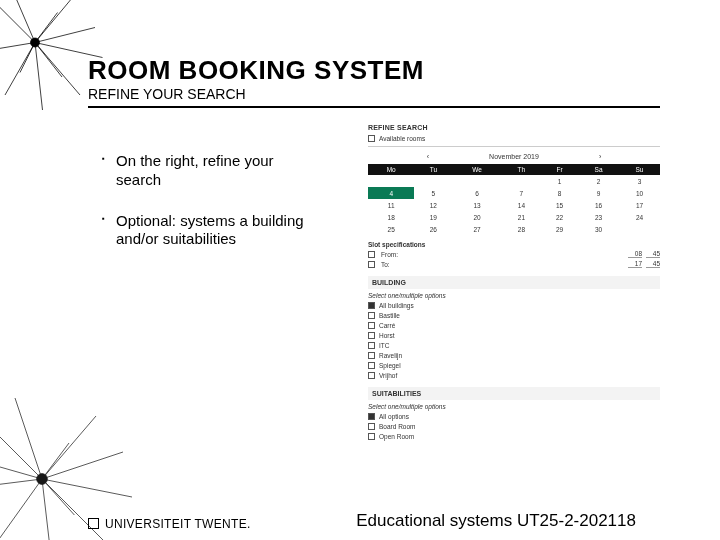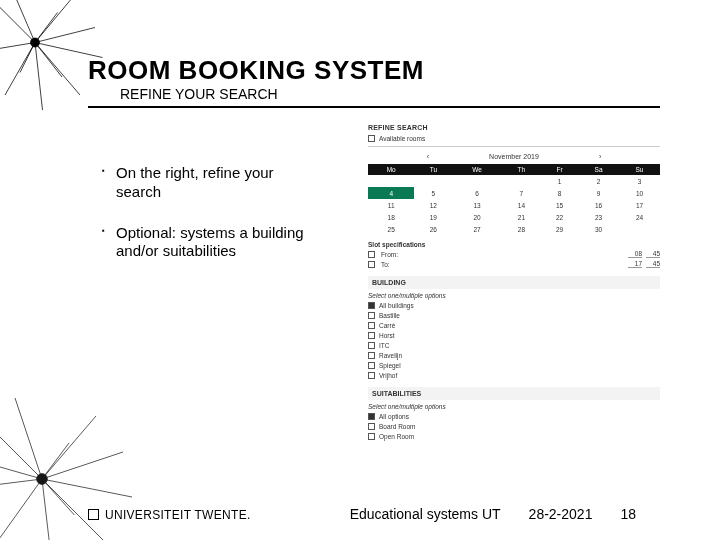--- a/index.html
+++ b/index.html
@@ -4,25 +4,25 @@
 <style>
   * { box-sizing: border-box; margin: 0; padding: 0; }
   html, body { width: 720px; height: 540px; background: #fff; font-family: Arial, Helvetica, sans-serif; color: #000; overflow: hidden; }
   .slide { position: relative; width: 660px; height: 540px; }
 
   
   .burst { position: absolute; top: -10px; left: -10px; width: 150px; height: 150px; pointer-events: none; }
   .burst2 { position: absolute; bottom: -20px; left: -30px; width: 180px; height: 180px; pointer-events: none; opacity: .9; }
 
   .title { position: absolute; top: 55px; left: 88px; font-size: 26px; font-weight: 700; letter-spacing: .5px; }
-  .subtitle { position: absolute; top: 86px; left: 88px; font-size: 14px; font-weight: 400; margin-left: 32px; }
+  .subtitle { position: absolute; top: 86px; left: 88px; font-size: 14px; font-weight: 400; }
   .rule { position: absolute; top: 106px; left: 88px; right: 0; height: 2px; background: #000; }
 
   .bullets { position: absolute; top: 152px; left: 102px; width: 215px; font-size: 15px; line-height: 1.25; }
-  .bullets li { list-style: none; margin-bottom: 22px; position: relative; padding-left: 14px; margin-top: 12px; }
+  .bullets li { list-style: none; margin-bottom: 22px; position: relative; padding-left: 14px; }
   .bullets li::before { content: "▪"; position: absolute; left: 0; top: 2px; font-size: 8px; }
 
   
   .panel { position: absolute; top: 118px; left: 368px; width: 292px; height: 400px; font-size: 6.5px; color: #333; }
   .sec-label { font-size: 7px; font-weight: 700; text-transform: uppercase; margin: 6px 0 4px; letter-spacing: .2px; }
   .chk { display: flex; align-items: center; gap: 4px; margin: 3px 0; }
   .box { width: 7px; height: 7px; border: 1px solid #555; flex: 0 0 auto; }
   .box.checked { background: #333; }
   .hr { height: 1px; background: #ccc; margin: 4px 0; }
 
@@ -33,24 +33,24 @@
   .cal td { padding: 2.5px 0; }
   .cal td.sel { background: #0a7a55; color: #fff; }
 
   .slot-row { display: flex; align-items: center; gap: 6px; margin: 2px 0; }
   .slot-row .lab { flex: 1; }
   .slot-row .val { display: flex; gap: 4px; }
   .slot-row .num { border: 0; border-bottom: 1px solid #999; min-width: 14px; text-align: right; font-size: 6.5px; }
 
   .sec-band { background: #f3f3f3; padding: 3px 4px; font-size: 7px; font-weight: 700; text-transform: uppercase; margin-top: 8px; }
 
-  .footer { position: absolute; bottom: 18px; left: 88px; right: 24px; display: flex; align-items: flex-end; font-size: 11px; text-align: center; }
+  .footer { position: absolute; bottom: 9px; left: 88px; right: 24px; display: flex; align-items: flex-end; font-size: 11px; text-align: center; }
   .footer .uni { font-weight: 400; letter-spacing: .3px; font-size: 12px; }
   .footer .spacer { flex: 1; }
-  .footer .meta { display: flex; gap: 28px; font-size: 14px; color: #000; }
+  .footer .meta { display: flex; font-size: 17px; color: #000; }
   .logo-sq { width: 11px; height: 11px; border: 1px solid #000; display: inline-block; margin-right: 6px; vertical-align: -1px; }
 </style>
 </head>
 <body>
 
 <div class="slide">
 
   <svg class="burst" viewBox="0 0 100 100">
     <g stroke="#000" stroke-width="0.5" fill="none">
       <circle cx="30" cy="35" r="3" fill="#000"></circle>
@@ -245,18 +245,18 @@
           <span>Open Room</span>
         </div>
       </div>
   </div>
 
   <div class="footer">
     <span><span class="logo-sq"></span><span class="uni">UNIVERSITEIT TWENTE.</span></span>
     <span class="spacer"></span>
     <span class="meta">
       <span>Educational systems UT</span>
-      <span>28-2-2021</span>
+      <span>25-2-2021</span>
       <span>18</span>
     </span>
   </div>
 
 </div>
 
 </body></html>

